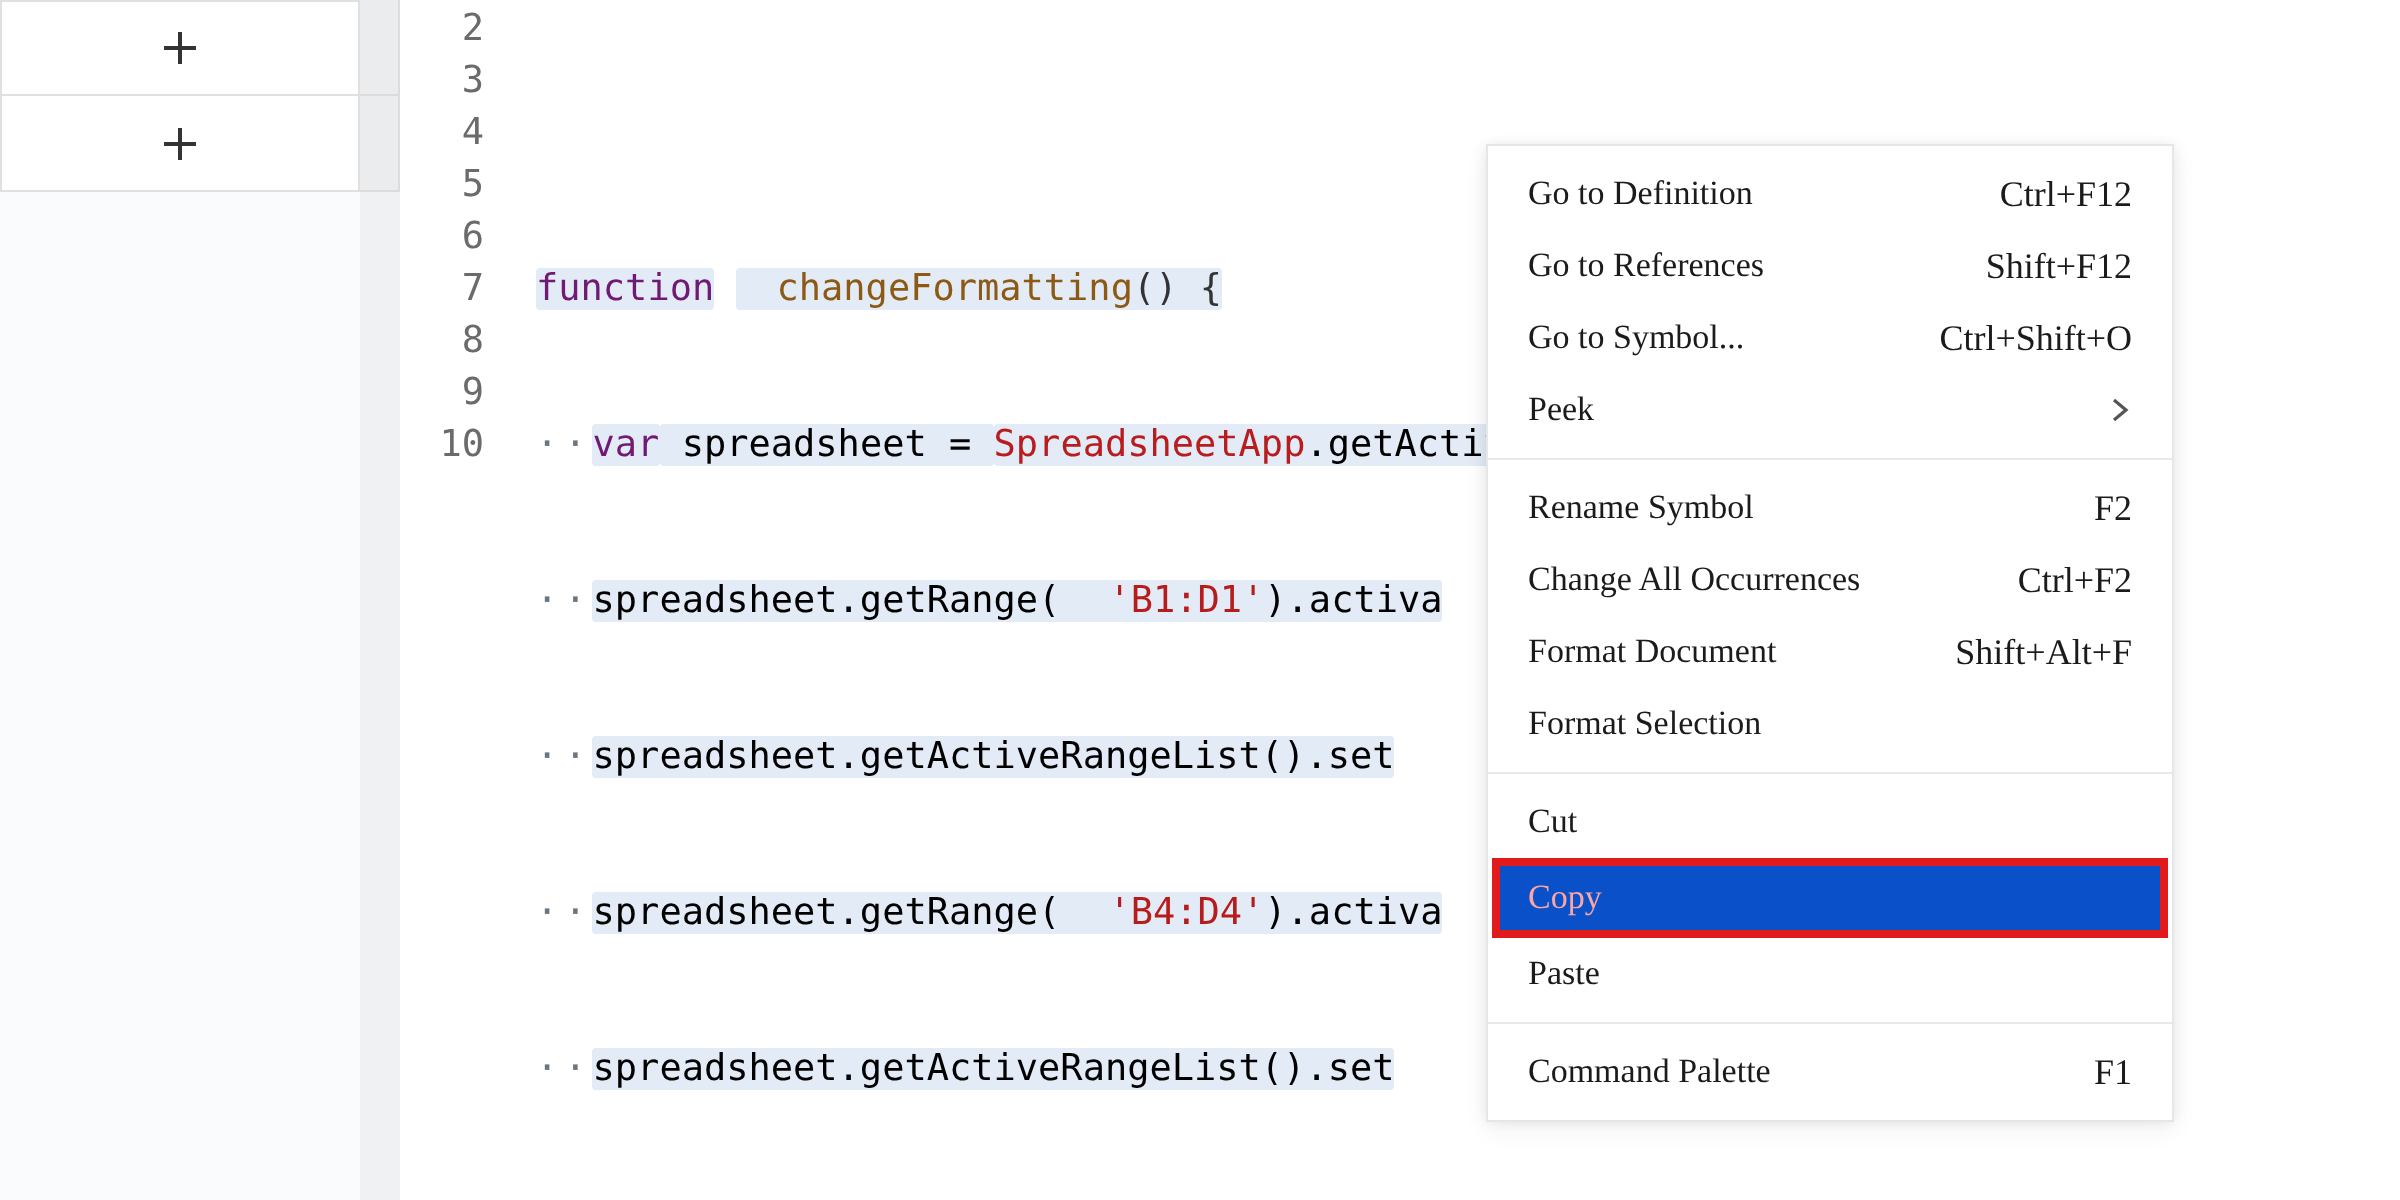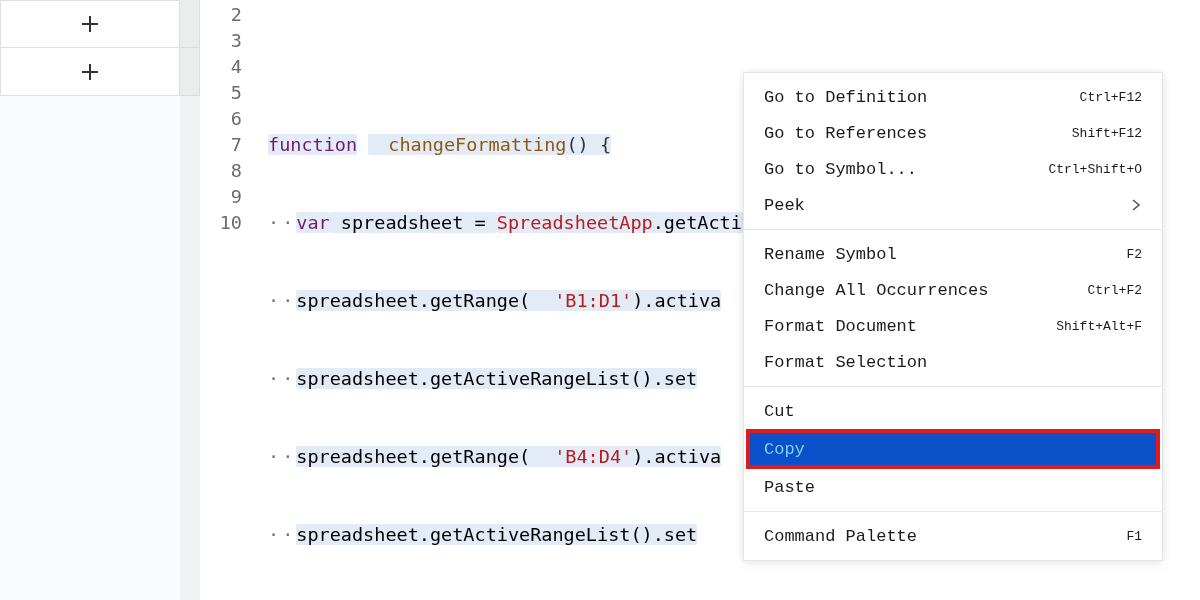--- a/index.html
+++ b/index.html
@@ -72,43 +72,43 @@
   .fn { color: #8c5a15; padding-left: 20px; }
   .cls { color: #b91c1c; }
   .str { color: #b71c1c; margin-left: 24px; }
   .dot { color: #6b7780; letter-spacing: 3px; }
   .pn { color: #333; }
 
   .ctx-menu {
     position: absolute;
     left: 743px;
     top: 72px;
-    width: 420px;
+    width: 344px;
     background: #fff;
     border: 1px solid #e4e6e8;
     box-shadow:
       -2px 0 6px rgba(0,0,0,0.04),
        2px 0 6px rgba(0,0,0,0.04),
        0 4px 12px rgba(0,0,0,0.06);
-    font-family: Liberation Mono, monospace;
+    font-family: Liberation Serif, serif;
     font-size: 17px;
     color: #1b1b1b;
     padding: 6px 0;
   }
   .mi {
     display: flex;
     justify-content: space-between;
     align-items: center;
     height: 36px;
     padding: 0 20px;
   }
-  .mi .sc { color: #1b1b1b; font-size: 13px; }
+  .mi .sc { color: #1b1b1b; font-size: 18px; }
   .mi.sel {
     background: #0a50c8;
-    color: #7dd3fc;
+    color: #fca5a5;
     outline: 4px solid #e11b1b;
     outline-offset: -2px;
     margin: 2px 4px;
     padding: 0 16px;
   }
   .sep {
     height: 1px;
     background: #e6e8ea;
     margin: 6px 0;
   }

